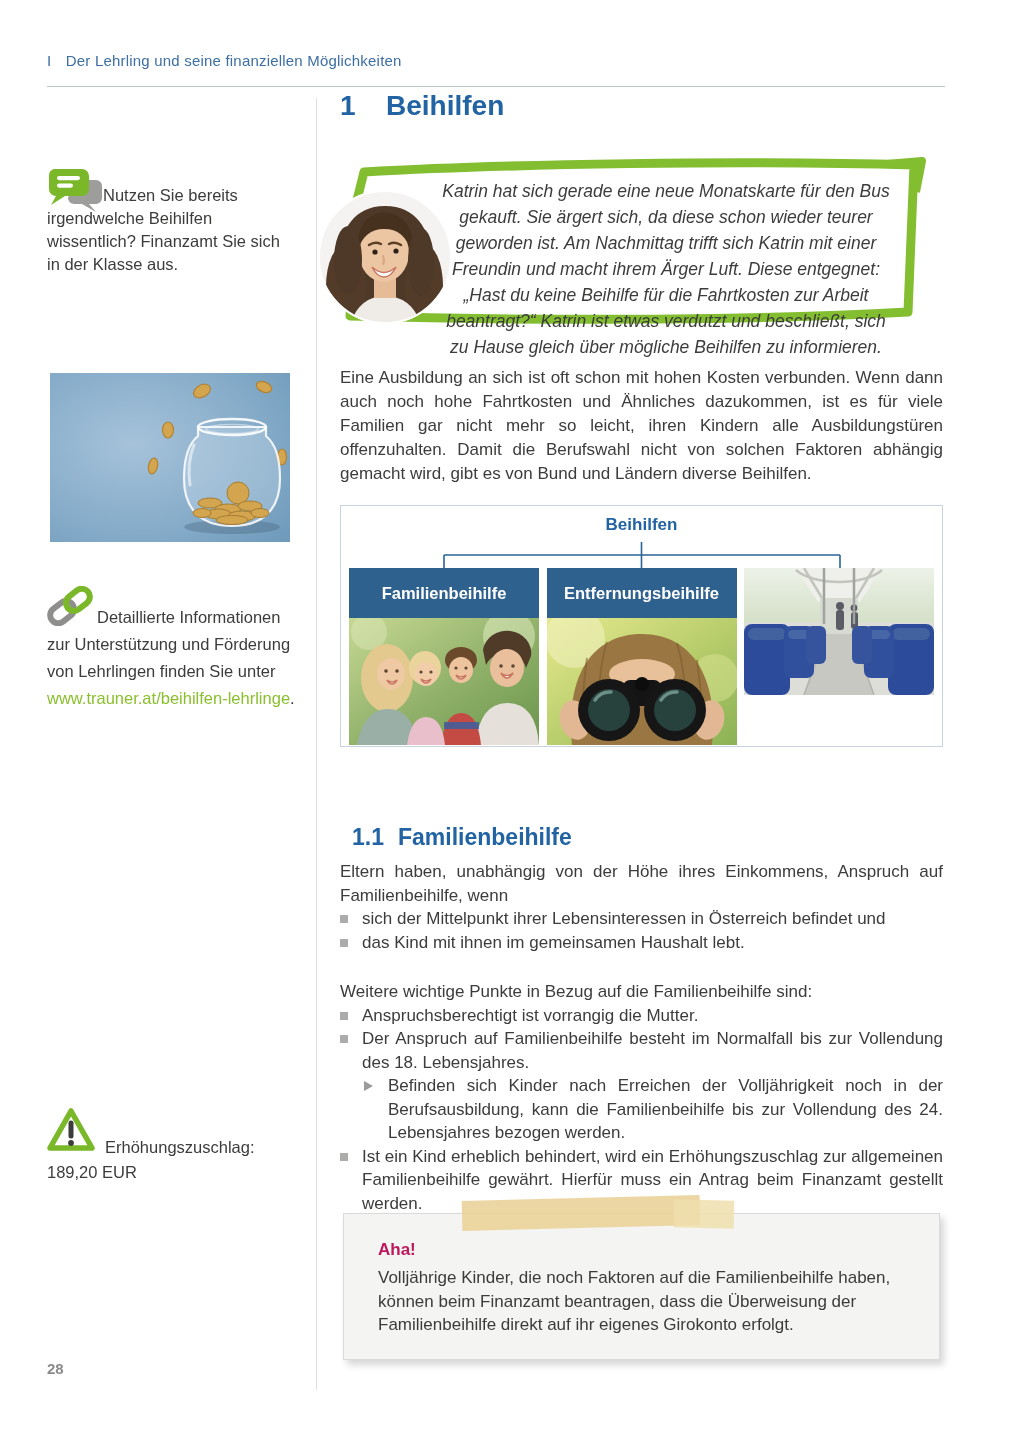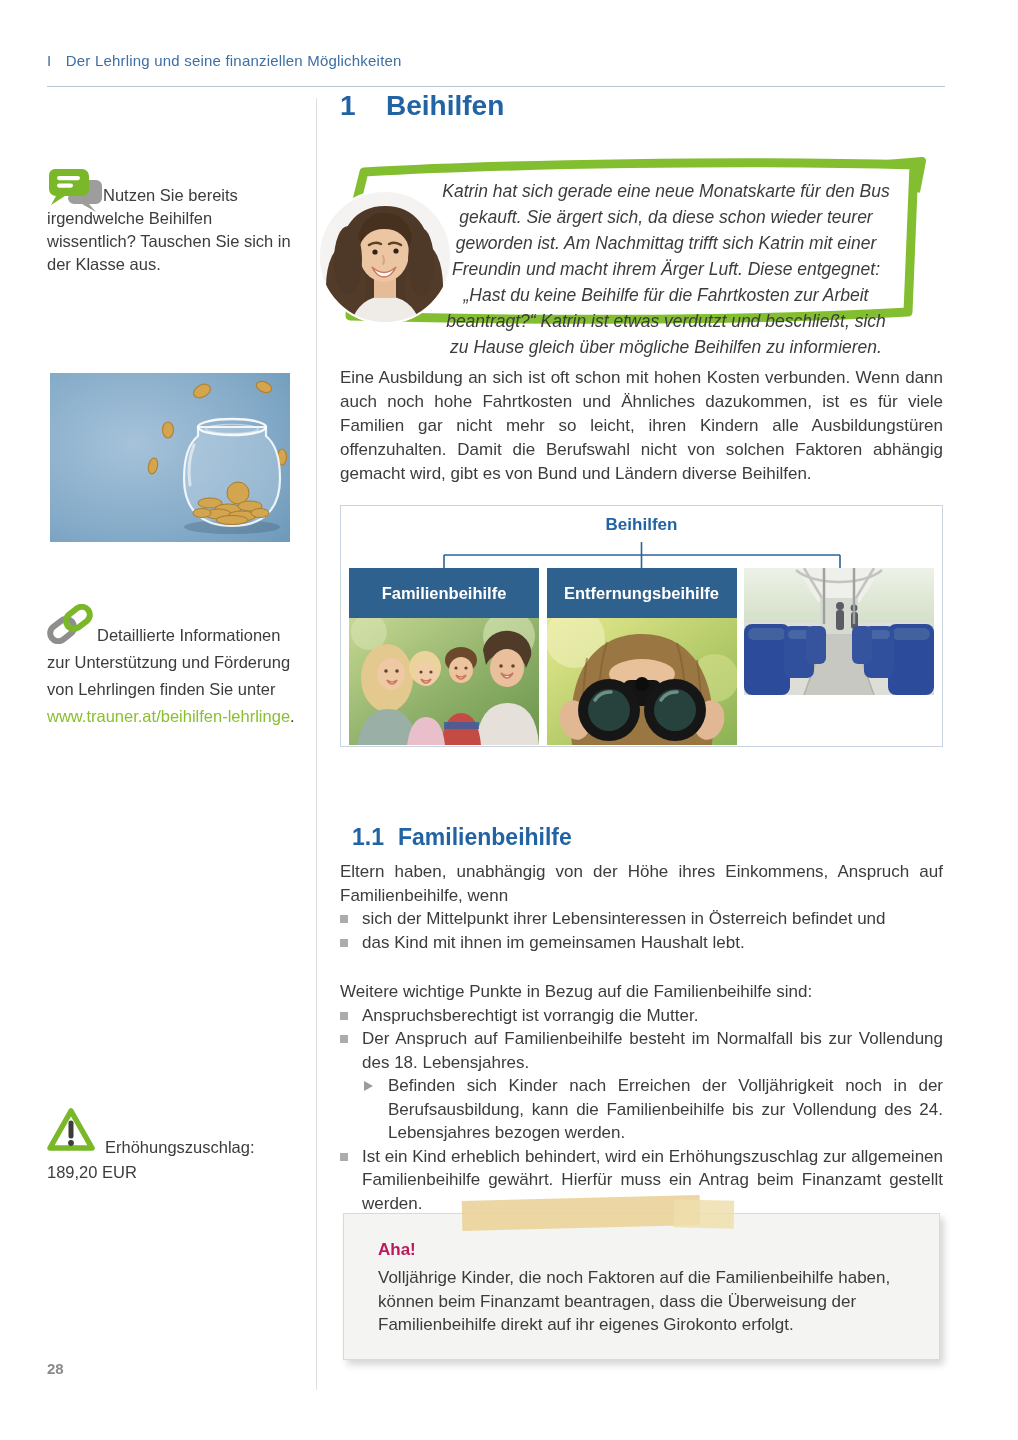--- a/index.html
+++ b/index.html
@@ -25,21 +25,21 @@
     position:relative;margin-left:96px;padding:18px 34px 10px 10px;
     font-style:italic;font-size:17.5px;line-height:26px;text-align:center;color:#3C3C3B;
   }
   .portrait{position:absolute;left:-14px;top:30px;width:134px;height:134px;z-index:3;}
 
   
   .margin-note{position:absolute;left:47px;width:248px;font-size:16.5px;line-height:23px;color:#3C3C3B;}
   .margin-note .note-icon{position:absolute;left:0;top:0;}
   .note-discussion{top:168px;}
   .note-discussion .note-text{margin-top:16px;text-indent:56px;}
-  .note-link{top:598px;line-height:27px;}
+  .note-link{top:580px;line-height:27px;}
   .note-link .note-icon{top:6px;}
   .note-link .note-text{margin-top:24px;text-indent:50px;}
   .link-url{color:#8ABF2E;text-decoration:none;}
   .note-warning{top:1108px;}
   .note-warning .warn-label{margin-top:28px;text-indent:58px;}
   .note-warning .warn-value{margin-top:2px;}
 
   
   .jar-figure{position:absolute;left:50px;top:373px;width:240px;height:169px;}
   .jar-figure svg{display:block;}
@@ -132,21 +132,21 @@
     <div class="callout-text">Katrin hat sich gerade eine neue Monatskarte für den Bus gekauft. Sie ärgert sich, da diese schon wieder teurer geworden ist. Am Nachmittag trifft sich Katrin mit einer Freundin und macht ihrem Ärger Luft. Diese entgegnet: „Hast du keine Beihilfe für die Fahrtkosten zur Arbeit beantragt?“ Katrin ist etwas verdutzt und beschließt, sich zu Hause gleich über mögliche Beihilfen zu informieren.</div>
   </div>
 
   <div class="margin-note note-discussion">
     <svg class="note-icon" width="58" height="44" viewBox="0 0 58 44">
       <path d="M27 12 h22 a6 6 0 0 1 6 6 v12 a6 6 0 0 1 -6 6 h-7 l7 8 -14 -8 h-8 a6 6 0 0 1 -6 -6 Z" fill="#9D9D9C"></path>
       <path d="M7 1 h28 a7 7 0 0 1 7 7 v13 a7 7 0 0 1 -7 7 h-17 l-14 9 5 -9 a7 7 0 0 1 -7 -7 v-13 a7 7 0 0 1 5 -7 Z" fill="#7AB829"></path>
       <rect x="10" y="8" width="23" height="4.2" rx="2.1" fill="#FFFFFF"></rect>
       <rect x="10" y="15.5" width="16" height="4.2" rx="2.1" fill="#FFFFFF"></rect>
     </svg>
-    <div class="note-text">Nutzen Sie bereits irgendwelche Beihilfen wissentlich? Tauschen Sie sich in der Klasse aus.</div>
+    <div class="note-text">Nutzen Sie bereits irgendwelche Beihilfen wissentlich? Finanzamt Sie sich in der Klasse aus.</div>
   </div>
 
   <figure class="jar-figure" style="margin:0;">
     <svg width="240" height="169" viewBox="0 0 240 169">
       <defs>
         <radialGradient id="jbg" cx="35%" cy="42%" r="85%">
           <stop offset="0%" stop-color="#A6C2DA"></stop>
             <stop offset="60%" stop-color="#86ACC9"></stop>
             <stop offset="100%" stop-color="#6F9ABB"></stop>
         </radialGradient>

